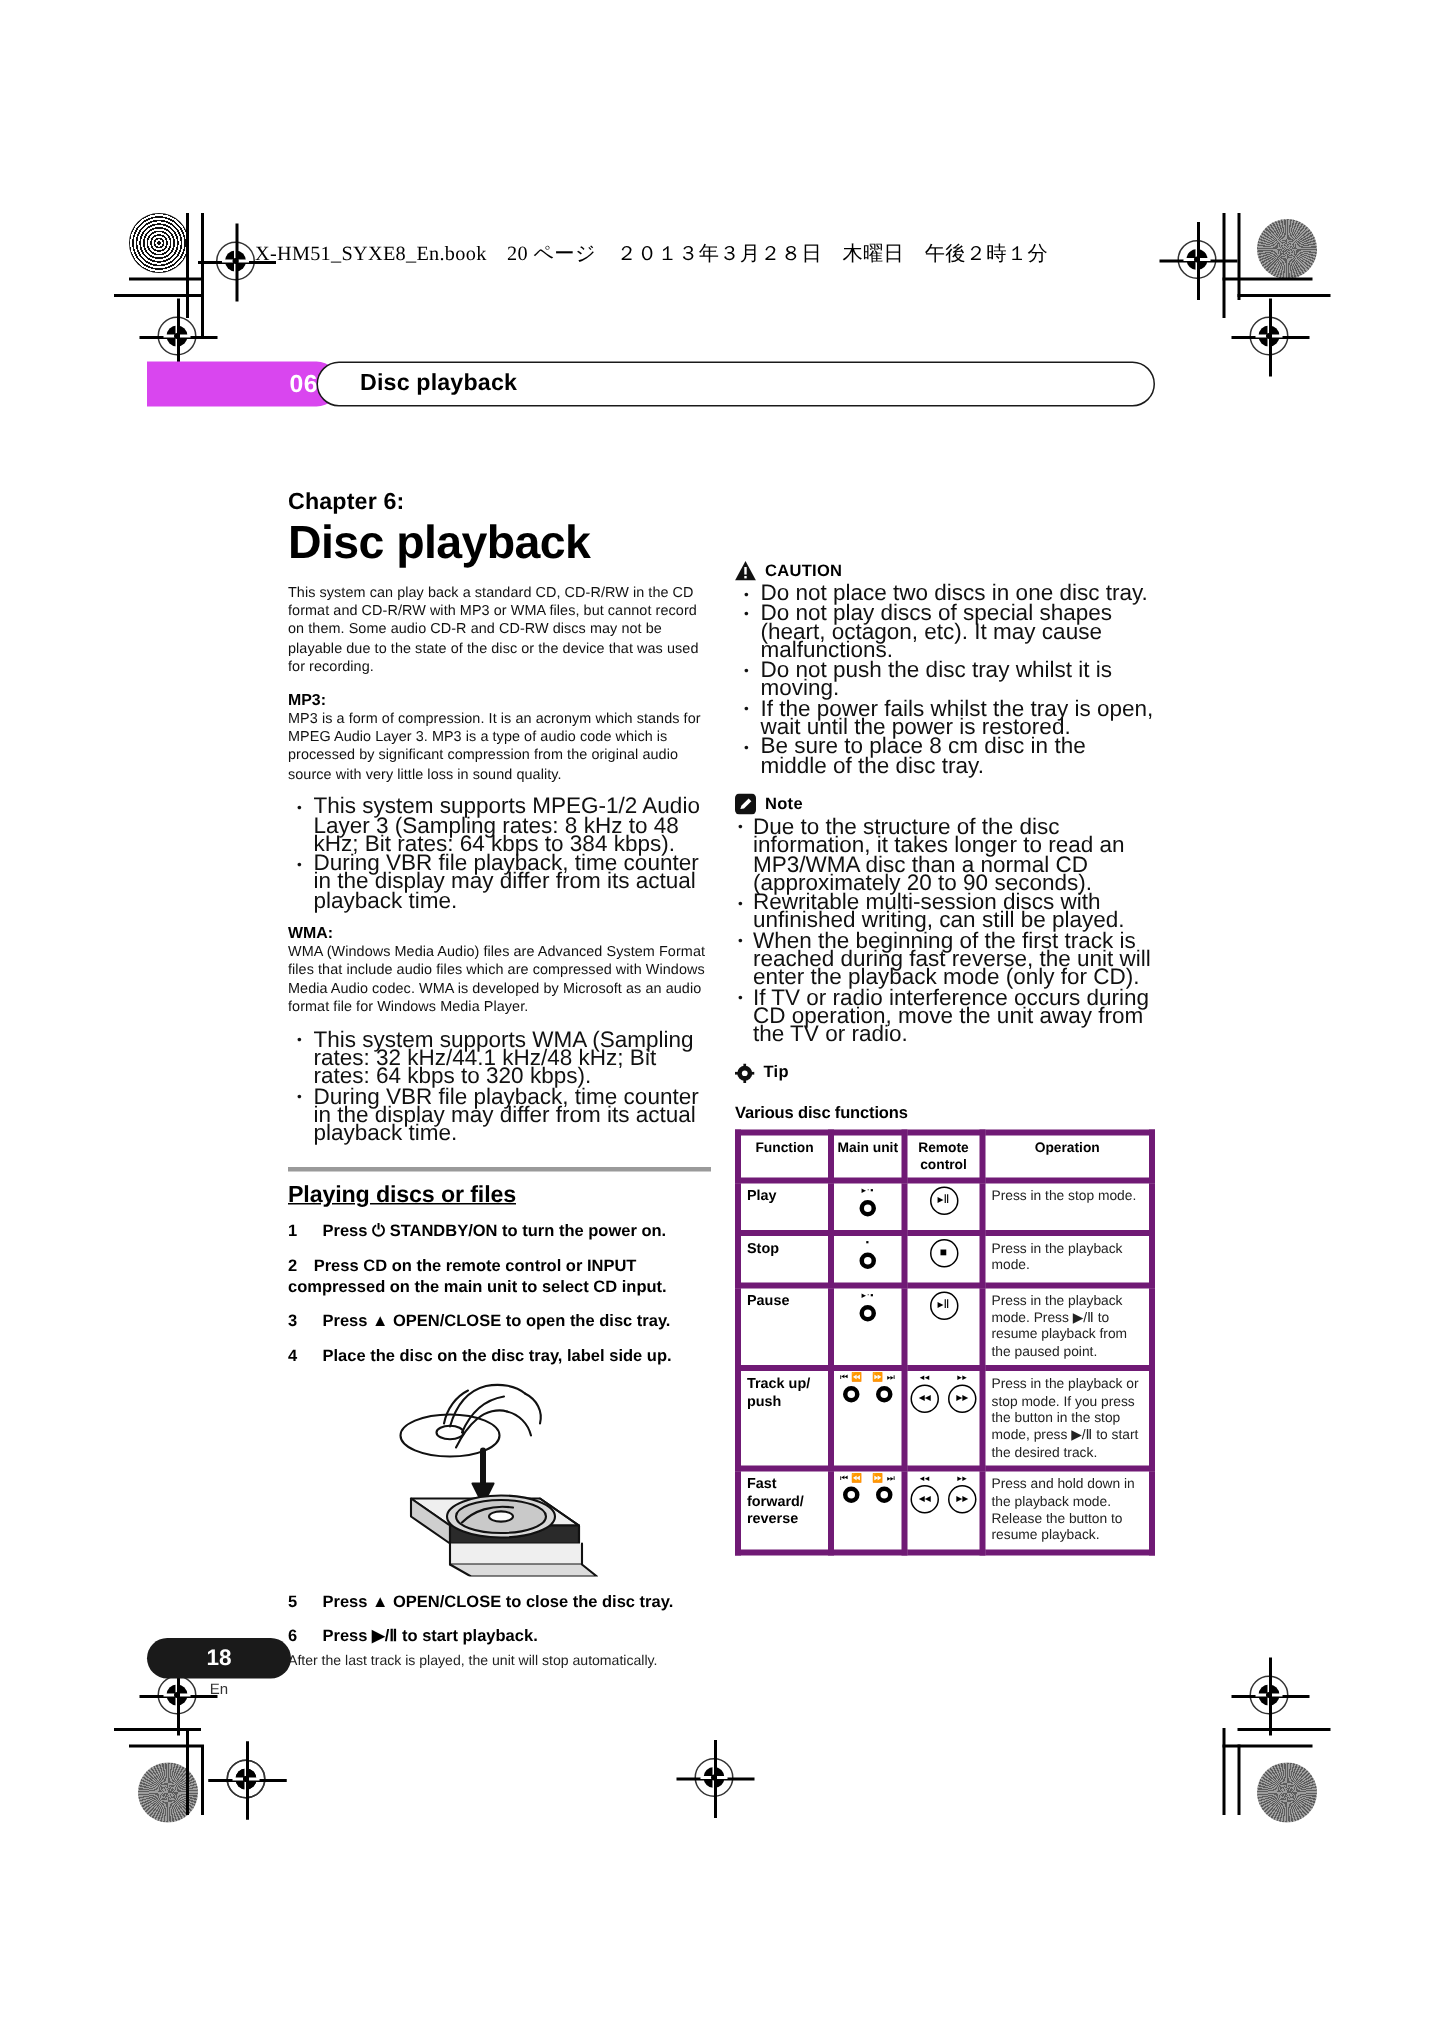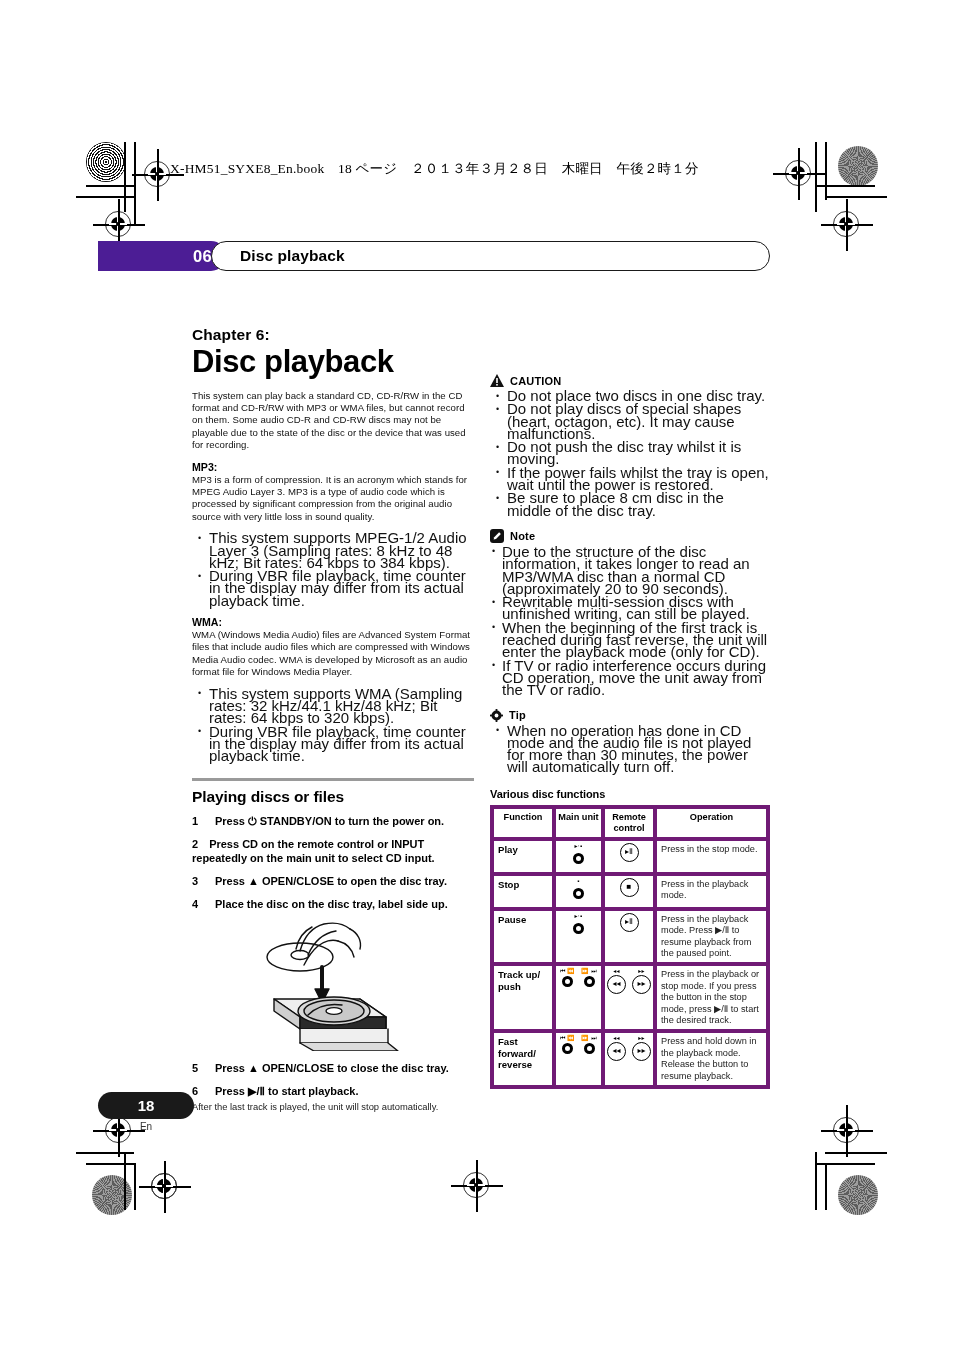--- a/index.html
+++ b/index.html
@@ -63,21 +63,21 @@
     letter-spacing: .2px;
     white-space: nowrap;
     color: #000;
   }
 
   
   .runhead { position: absolute; left: 98px; top: 241px; width: 672px; height: 30px; }
   .runhead .chapnum {
     position: absolute; left: 0; top: 0;
     width: 128px; height: 30px;
-    background: #4c1d95;
+    background: #d946ef;
     border-radius: 0 15px 15px 0;
     color: #fff;
     font-size: 16.5px; font-weight: bold;
     display: flex; align-items: center; justify-content: flex-end;
     padding-right: 14px;
     letter-spacing: .3px;
   }
   .runhead .pill {
     position: absolute; left: 113px; top: 0;
     width: 559px; height: 30px;
@@ -120,21 +120,21 @@
   ul.bul.tight li { padding-left: 12px; }
   ul.bul.tight li::before { left: 2px; }
 
   
   .sec-head {
     margin-top: 16px;
     border-top: 3.4px solid #9a9a9a;
     padding-top: 7px;
   }
   .sec-head h2 {
-    font-size: 15.5px; font-weight: bold; margin: 0 0 8px 0; letter-spacing: -.1px;
+    font-size: 15.5px; font-weight: bold; margin: 0 0 8px 0; letter-spacing: -.1px; text-decoration: underline;
   }
   h2.plain {
     font-size: 11px; font-weight: bold; margin: 14px 0 5px 0; letter-spacing: -.1px;
   }
 
   
   .step { font-size: 11px; font-weight: bold; line-height: 14px; margin: 0 0 9px 0; }
   .step .n { display: inline-block; width: 23px; }
   .step .n.inl { width: auto; margin-right: 11px; }
   .step.wrap { text-indent: 0; }
@@ -264,21 +264,21 @@
       <span class="dot"></span>
       <span class="dotc"></span>
     </div>
 
   <div class="mark reg" style="left:463px; top:1172px;">
       <span class="dot"></span>
       <span class="dotc"></span>
     </div>
 </div>
 
-<div class="slug">X-HM51_SYXE8_En.book　18 ページ　２０１３年３月２８日　木曜日　午後２時１分</div>
+<div class="slug">X-HM51_SYXE8_En.book　20 ページ　２０１３年３月２８日　木曜日　午後２時１分</div>
 
 <div class="runhead">
   <div class="chapnum">06</div>
   <div class="pill">Disc playback</div>
 </div>
 
 <div class="col-left">
 
   <h1 class="chapter-label">Chapter 6:</h1>
   <h1 class="chapter-title">Disc playback</h1>
@@ -300,21 +300,21 @@
   </ul>
 
   <div class="sec-head">
     <h2>Playing discs or files</h2>
 
     <div class="step">
       <span class="n">1</span><span>Press ⏻ STANDBY/ON to turn the power on.</span>
     </div>
 
     <div class="step wrap">
-      <span class="n inl">2</span><span>Press CD on the remote control or INPUT repeatedly on the main unit to select CD input.</span>
+      <span class="n inl">2</span><span>Press CD on the remote control or INPUT compressed on the main unit to select CD input.</span>
     </div>
 
     <div class="step">
       <span class="n">3</span><span>Press ▲ OPEN/CLOSE to open the disc tray.</span>
     </div>
 
     <div class="step">
       <span class="n">4</span><span>Place the disc on the disc tray, label side up.</span>
     </div>
 
@@ -407,23 +407,20 @@
       <span class="ic">
         <svg width="13" height="13" viewBox="0 0 13 13" aria-hidden="true">
           <circle cx="6.5" cy="6.5" r="5" fill="#111"></circle>
           <rect x="5.6" y="0" width="1.8" height="13" fill="#111"></rect>
           <rect x="0" y="5.6" width="13" height="1.8" fill="#111"></rect>
           <circle cx="6.5" cy="6.5" r="1.9" fill="#fff"></circle>
         </svg>
       </span>
       <span>Tip</span>
     </div>
-    <ul class="bul">
-      <li>When no operation has done in CD mode and the audio file is not played for more than 30 minutes, the power will automatically turn off.</li>
-    </ul>
   </div>
 
   <h2 class="plain">Various disc functions</h2>
 
   <table class="fn">
     <colgroup>
       <col class="colw1">
         <col class="colw2">
         <col class="colw3">
         <col>

